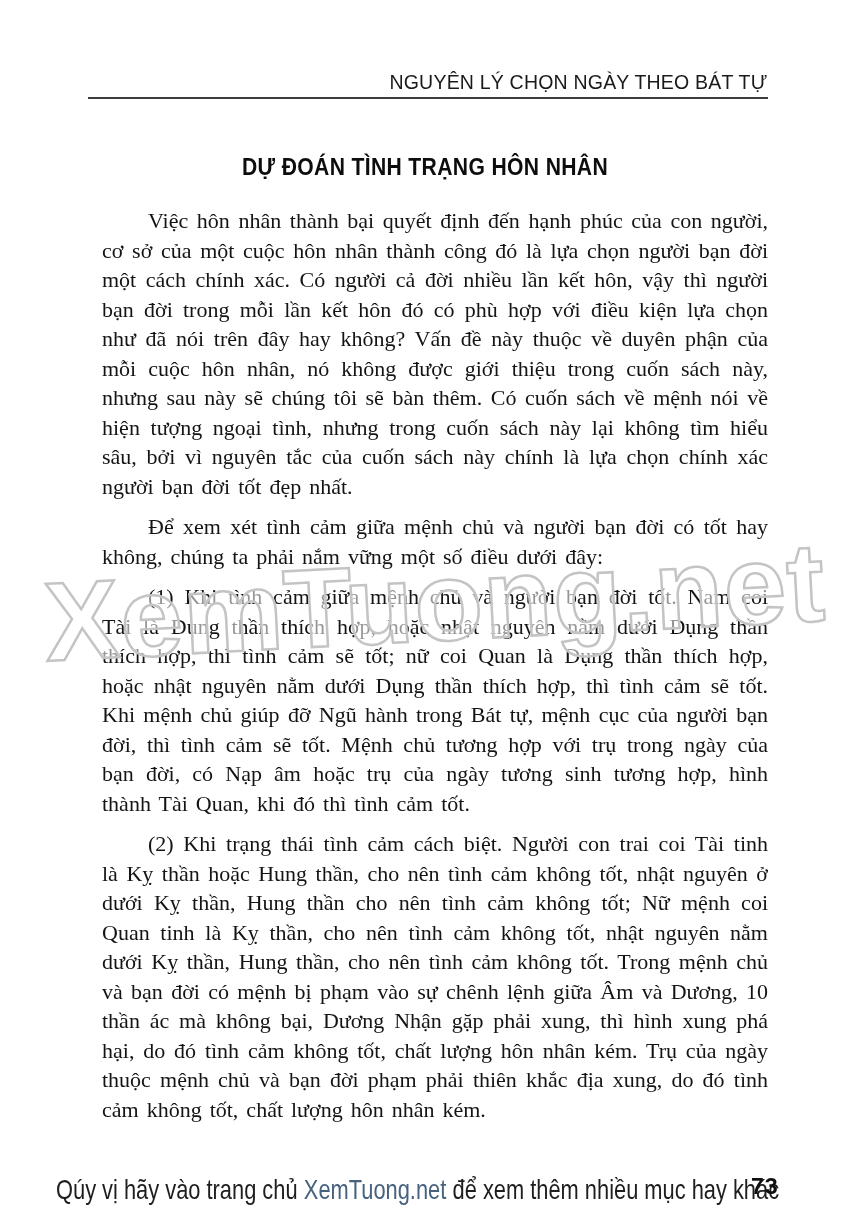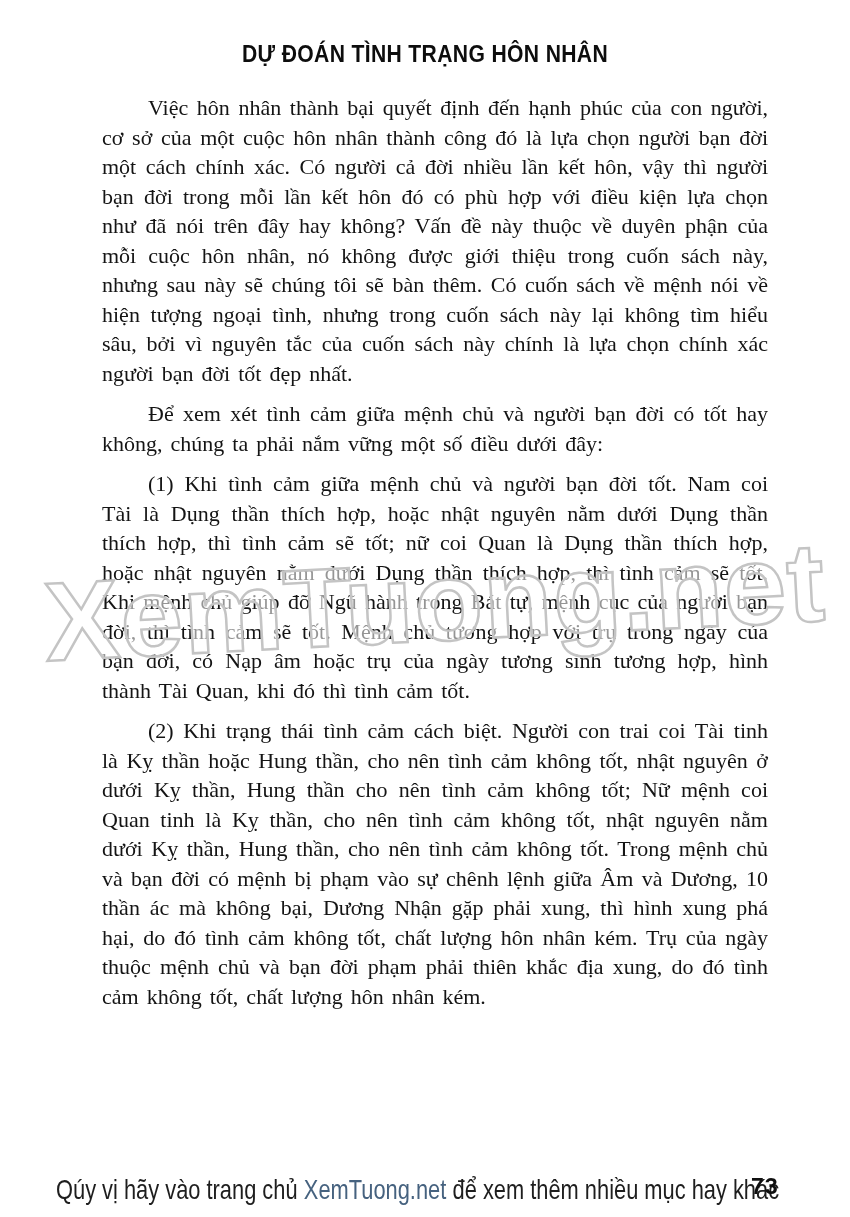--- a/index.html
+++ b/index.html
@@ -29,21 +29,21 @@
     letter-spacing: 0.2px;
     color: #1a1a1a;
     transform: scaleX(0.93);
     transform-origin: right bottom;
     padding-bottom: 3px;
     white-space: nowrap;
   }
 
   
   .title-row {
-    margin-top: 40px;
+    margin-top: 54px;
     text-align: center;
   }
   .chapter-title {
     display: inline-block;
     font-family: "Liberation Sans", sans-serif;
     font-weight: bold;
     font-size: 24px;
     letter-spacing: 0.4px;
     color: #0d0d0d;
     transform: scaleX(0.88);
@@ -112,20 +112,23 @@
     font-size: 23px;
     color: #101010;
     z-index: 7;
   }
 </style>
 </head>
 <body>
 
 <div class="page">
 
+  <header class="running-header">
+    <span class="running-title">NGUYÊN LÝ CHỌN NGÀY THEO BÁT TỰ</span>
+  </header>
 
   <div class="title-row">
     <span class="chapter-title">DỰ ĐOÁN TÌNH TRẠNG HÔN NHÂN</span>
   </div>
 
   <main class="content">
     <p>Việc hôn nhân thành bại quyết định đến hạnh phúc của con người, cơ sở của một cuộc hôn nhân thành công đó là lựa chọn người bạn đời một cách chính xác. Có người cả đời nhiều lần kết hôn, vậy thì người bạn đời trong mỗi lần kết hôn đó có phù hợp với điều kiện lựa chọn như đã nói trên đây hay không? Vấn đề này thuộc về duyên phận của mỗi cuộc hôn nhân, nó không được giới thiệu trong cuốn sách này, nhưng sau này sẽ chúng tôi sẽ bàn thêm. Có cuốn sách về mệnh nói về hiện tượng ngoại tình, nhưng trong cuốn sách này lại không tìm hiểu sâu, bởi vì nguyên tắc của cuốn sách này chính là lựa chọn chính xác người bạn đời tốt đẹp nhất.</p>
     <p>Để xem xét tình cảm giữa mệnh chủ và người bạn đời có tốt hay không, chúng ta phải nắm vững một số điều dưới đây:</p>
     <p>(1) Khi tình cảm giữa mệnh chủ và người bạn đời tốt. Nam coi Tài là Dụng thần thích hợp, hoặc nhật nguyên nằm dưới Dụng thần thích hợp, thì tình cảm sẽ tốt; nữ coi Quan là Dụng thần thích hợp, hoặc nhật nguyên nằm dưới Dụng thần thích hợp, thì tình cảm sẽ tốt. Khi mệnh chủ giúp đỡ Ngũ hành trong Bát tự, mệnh cục của người bạn đời, thì tình cảm sẽ tốt. Mệnh chủ tương hợp với trụ trong ngày của bạn đời, có Nạp âm hoặc trụ của ngày tương sinh tương hợp, hình thành Tài Quan, khi đó thì tình cảm tốt.</p>
     <p>(2) Khi trạng thái tình cảm cách biệt. Người con trai coi Tài tinh là Kỵ thần hoặc Hung thần, cho nên tình cảm không tốt, nhật nguyên ở dưới Kỵ thần, Hung thần cho nên tình cảm không tốt; Nữ mệnh coi Quan tinh là Kỵ thần, cho nên tình cảm không tốt, nhật nguyên nằm dưới Kỵ thần, Hung thần, cho nên tình cảm không tốt. Trong mệnh chủ và bạn đời có mệnh bị phạm vào sự chênh lệnh giữa Âm và Dương, 10 thần ác mà không bại, Dương Nhận gặp phải xung, thì hình xung phá hại, do đó tình cảm không tốt, chất lượng hôn nhân kém. Trụ của ngày thuộc mệnh chủ và bạn đời phạm phải thiên khắc địa xung, do đó tình cảm không tốt, chất lượng hôn nhân kém.</p>

